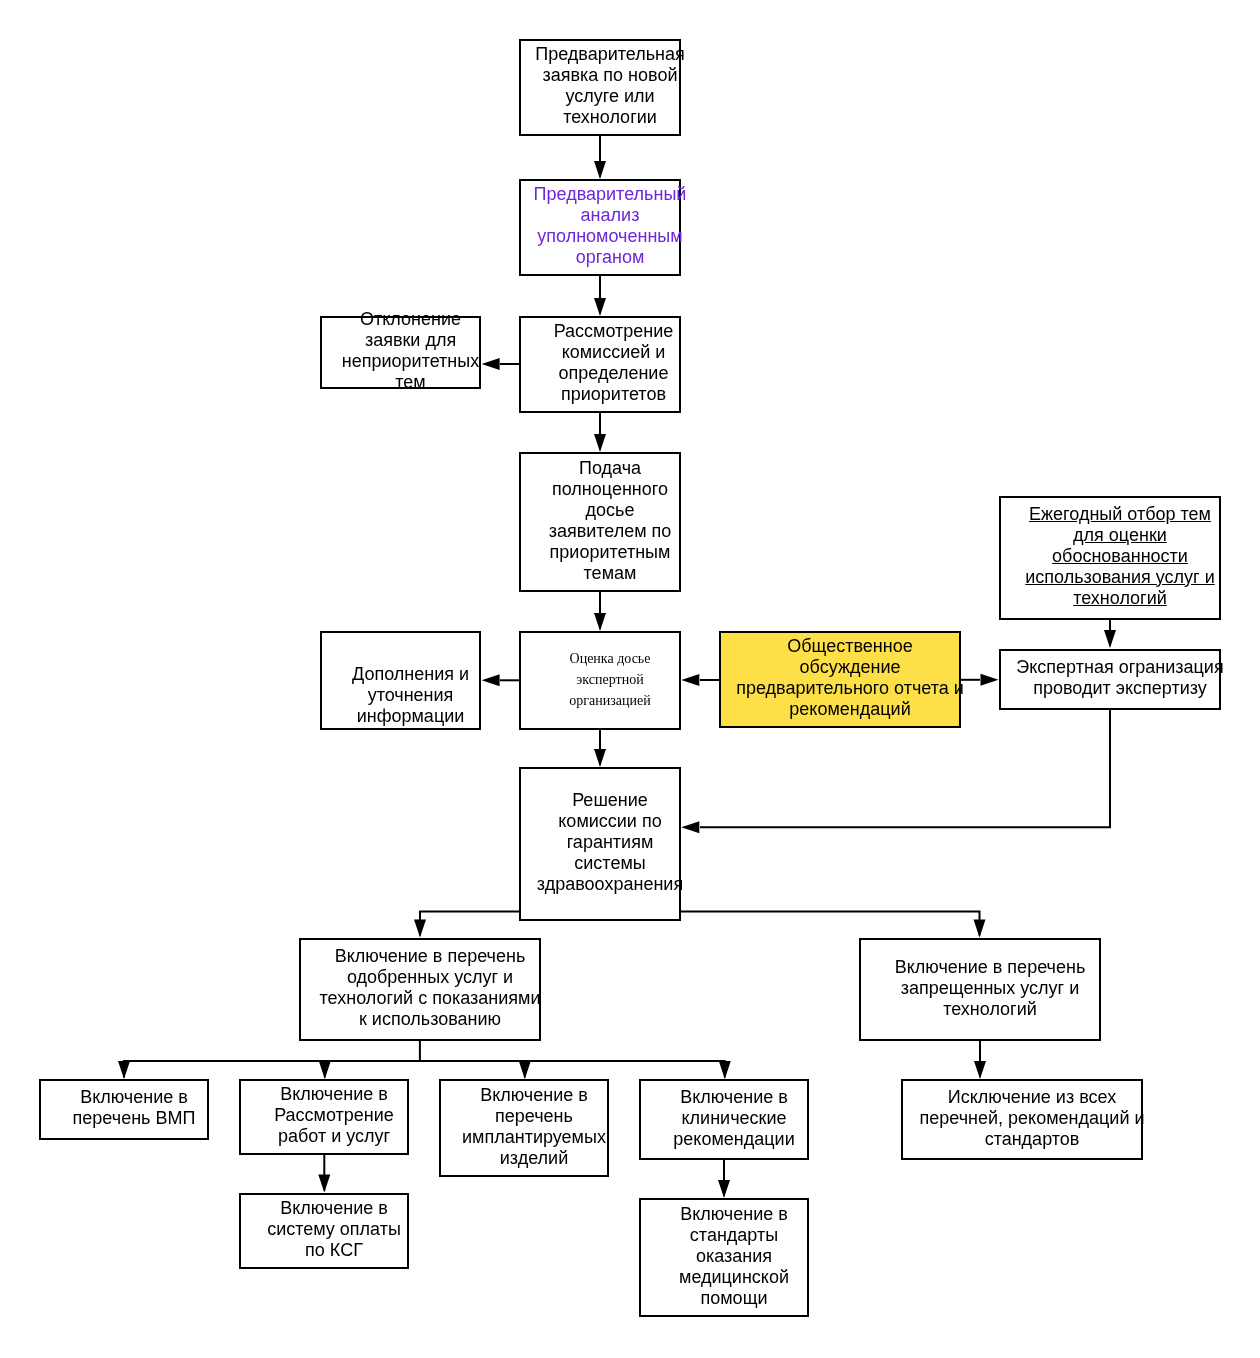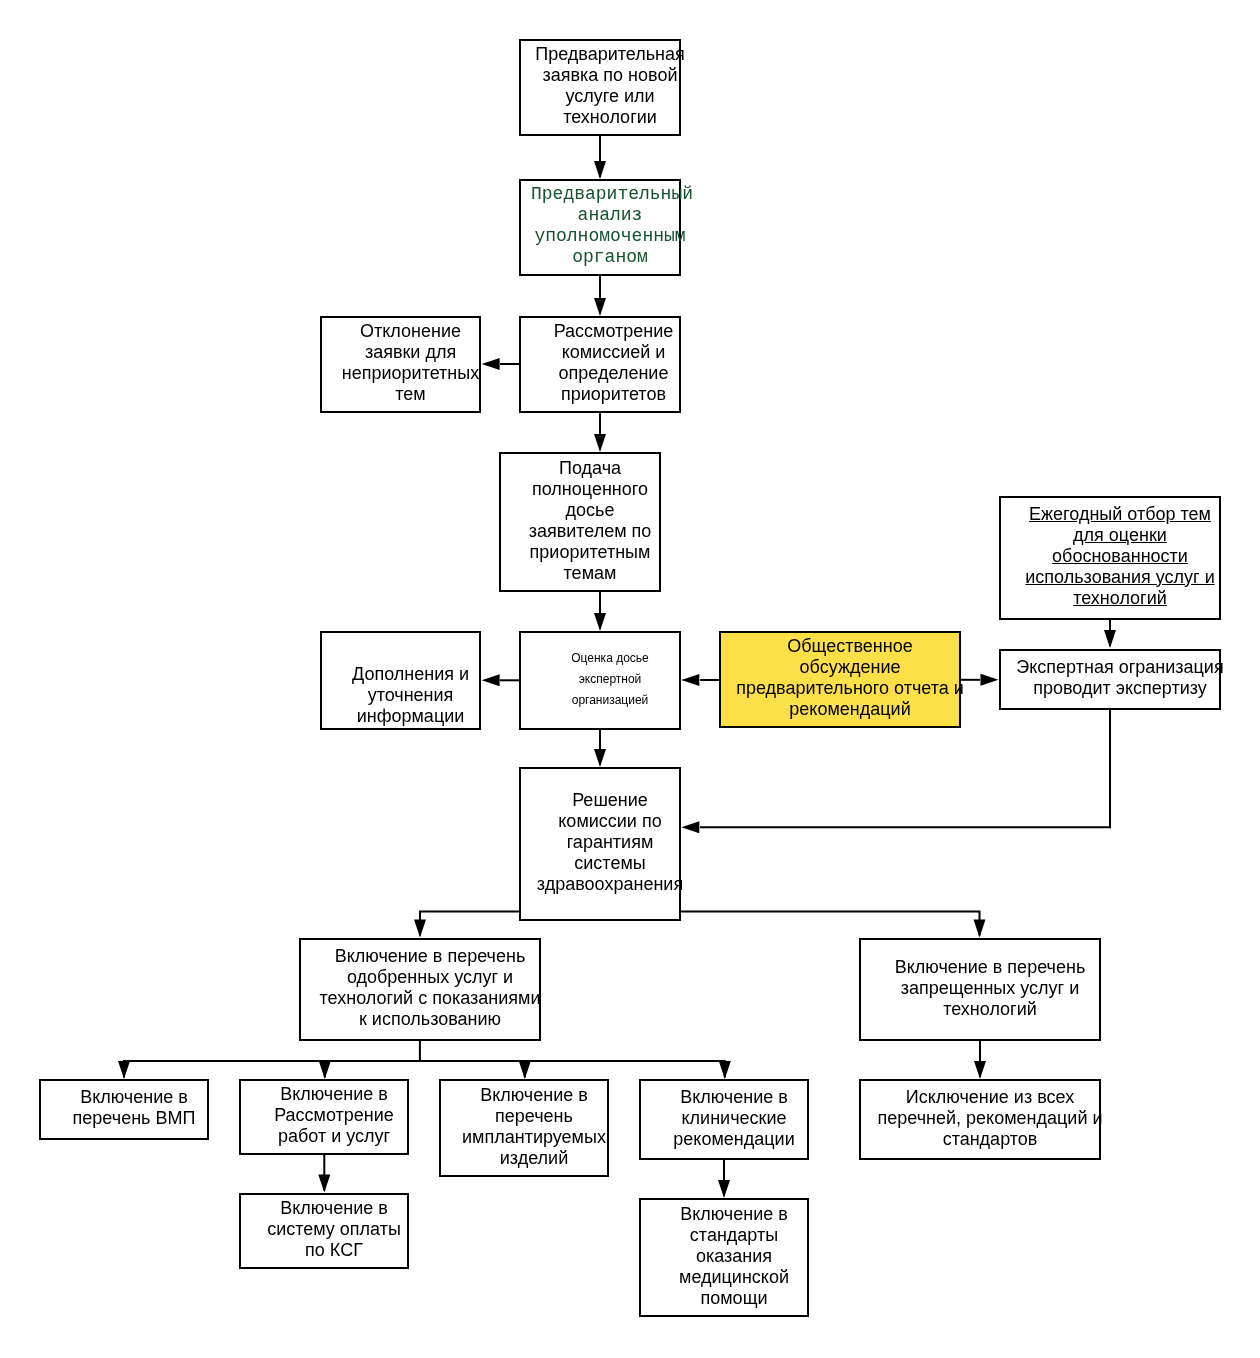--- a/index.html
+++ b/index.html
@@ -101,55 +101,55 @@
     </svg>
   <div id="node-layer">
       <div class="node" id="n1" style="left: 519px; top: 39px; width: 162px; height: 97px; border-width: 2px; border-color: rgb(0, 0, 0); color: rgb(0, 0, 0); background: rgb(255, 255, 255); font-size: 18px; line-height: 21px;">
         <span class="lbl">
           <span class="ln">Предварительная</span>
           <span class="ln">заявка по новой</span>
           <span class="ln">услуге или</span>
           <span class="ln">технологии</span>
         </span>
       </div>
-      <div class="node" id="n2" style="left: 519px; top: 179px; width: 162px; height: 97px; border-width: 2px; border-color: rgb(0, 0, 0); color: #14532d; background: rgb(255, 255, 255); font-size: 18px; line-height: 21px; font-family: Liberation Mono, monospace;">
+      <div class="node" id="n2" style="left: 519px; top: 179px; width: 162px; height: 97px; border-width: 2px; border-color: rgb(0, 0, 0); color: #6d28d9; background: rgb(255, 255, 255); font-size: 18px; line-height: 21px;">
         <span class="lbl">
           <span class="ln">Предварительный</span>
           <span class="ln">анализ</span>
           <span class="ln">уполномоченным</span>
           <span class="ln">органом</span>
         </span>
       </div>
       <div class="node" id="n3" style="left: 519px; top: 316px; width: 162px; height: 97px; border-width: 2px; border-color: rgb(0, 0, 0); color: rgb(0, 0, 0); background: rgb(255, 255, 255); font-size: 18px; line-height: 21px; padding-left: 7px;">
         <span class="lbl">
           <span class="ln">Рассмотрение</span>
           <span class="ln">комиссией и</span>
           <span class="ln">определение</span>
           <span class="ln">приоритетов</span>
         </span>
       </div>
-      <div class="node" id="n4" style="left: 320px; top: 316px; width: 161px; height: 97px; border-width: 2px; border-color: rgb(0, 0, 0); color: rgb(0, 0, 0); background: rgb(255, 255, 255); font-size: 18px; line-height: 21px;">
+      <div class="node" id="n4" style="left: 320px; top: 316px; width: 161px; height: 73px; border-width: 2px; border-color: rgb(0, 0, 0); color: rgb(0, 0, 0); background: rgb(255, 255, 255); font-size: 18px; line-height: 21px;">
         <span class="lbl">
           <span class="ln">Отклонение</span>
           <span class="ln">заявки для</span>
           <span class="ln">неприоритетных</span>
           <span class="ln">тем</span>
         </span>
       </div>
-      <div class="node" id="n5" style="left: 499px; top: 452px; width: 162px; height: 140px; border-width: 2px; border-color: rgb(0, 0, 0); color: rgb(0, 0, 0); background: rgb(255, 255, 255); font-size: 18px; line-height: 21px; align-items: center;">
+      <div class="node" id="n5" style="left: 519px; top: 452px; width: 162px; height: 140px; border-width: 2px; border-color: rgb(0, 0, 0); color: rgb(0, 0, 0); background: rgb(255, 255, 255); font-size: 18px; line-height: 21px; align-items: center;">
         <span class="lbl">
           <span class="ln">Подача</span>
           <span class="ln">полноценного</span>
           <span class="ln">досье</span>
           <span class="ln">заявителем по</span>
           <span class="ln">приоритетным</span>
           <span class="ln">темам</span>
         </span>
       </div>
-      <div class="node" id="n6" style="left: 519px; top: 631px; width: 162px; height: 99px; border-width: 2px; border-color: rgb(0, 0, 0); color: rgb(0, 0, 0); background: rgb(255, 255, 255); font-size: 12px; line-height: 21px;">
+      <div class="node" id="n6" style="left: 519px; top: 631px; width: 162px; height: 99px; border-width: 2px; border-color: rgb(0, 0, 0); color: rgb(0, 0, 0); background: rgb(255, 255, 255); font-size: 14px; line-height: 21px; font-family: Liberation Serif, serif;">
         <span class="lbl">
           <span class="ln">Оценка досье</span>
           <span class="ln">экспертной</span>
           <span class="ln">организацией</span>
         </span>
       </div>
       <div class="node" id="n7" style="left: 320px; top: 631px; width: 161px; height: 99px; border-width: 2px; border-color: rgb(0, 0, 0); color: rgb(0, 0, 0); background: rgb(255, 255, 255); font-size: 18px; line-height: 21px; align-items: flex-end;">
         <span class="lbl">
           <span class="ln">Дополнения и</span>
           <span class="ln">уточнения</span>
@@ -224,21 +224,21 @@
           <span class="ln">изделий</span>
         </span>
       </div>
       <div class="node" id="n17" style="left: 639px; top: 1079px; width: 170px; height: 81px; border-width: 2px; border-color: rgb(0, 0, 0); color: rgb(0, 0, 0); background: rgb(255, 255, 255); font-size: 18px; line-height: 21px;">
         <span class="lbl">
           <span class="ln">Включение в</span>
           <span class="ln">клинические</span>
           <span class="ln">рекомендации</span>
         </span>
       </div>
-      <div class="node" id="n18" style="left: 859px; top: 1079px; width: 242px; height: 81px; border-width: 2px; border-color: rgb(0, 0, 0); color: rgb(0, 0, 0); background: rgb(255, 255, 255); font-size: 18px; line-height: 21px;">
+      <div class="node" id="n18" style="left: 901px; top: 1079px; width: 242px; height: 81px; border-width: 2px; border-color: rgb(0, 0, 0); color: rgb(0, 0, 0); background: rgb(255, 255, 255); font-size: 18px; line-height: 21px;">
         <span class="lbl">
           <span class="ln">Исключение из всех</span>
           <span class="ln">перечней, рекомендаций и</span>
           <span class="ln">стандартов</span>
         </span>
       </div>
       <div class="node" id="n19" style="left: 239px; top: 1193px; width: 170px; height: 76px; border-width: 2px; border-color: rgb(0, 0, 0); color: rgb(0, 0, 0); background: rgb(255, 255, 255); font-size: 18px; line-height: 21px;">
         <span class="lbl">
           <span class="ln">Включение в</span>
           <span class="ln">систему оплаты</span>

